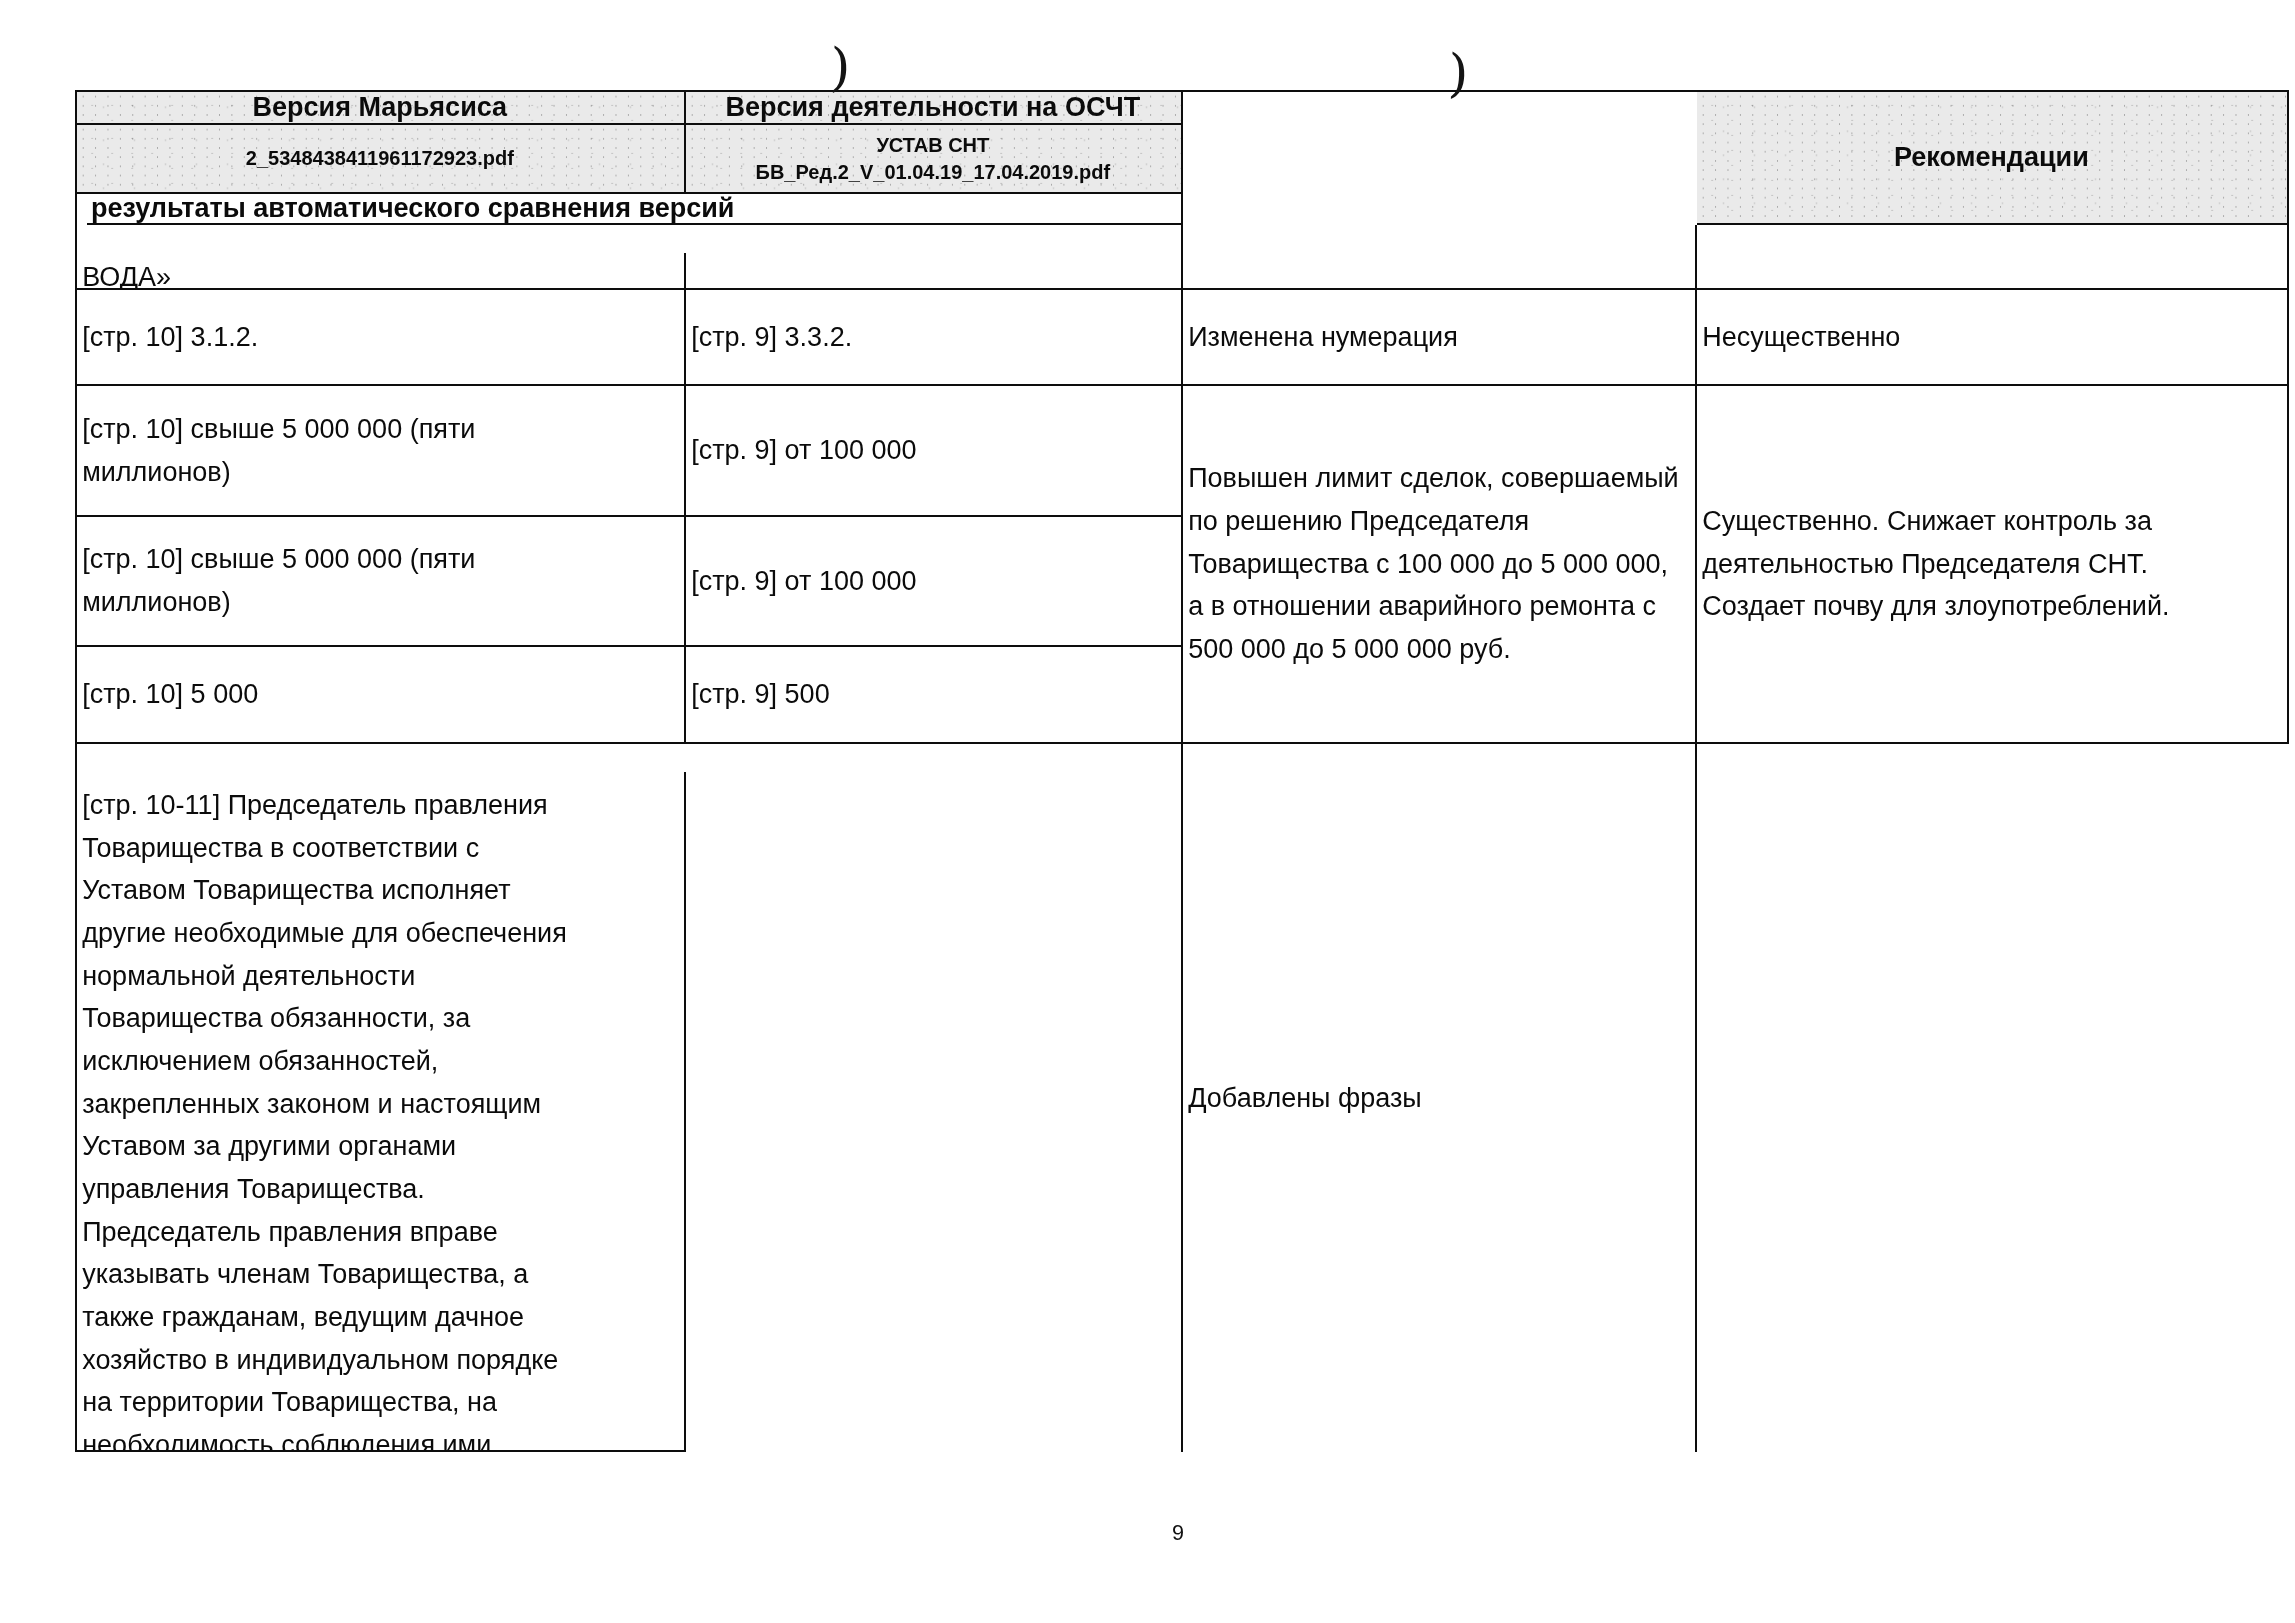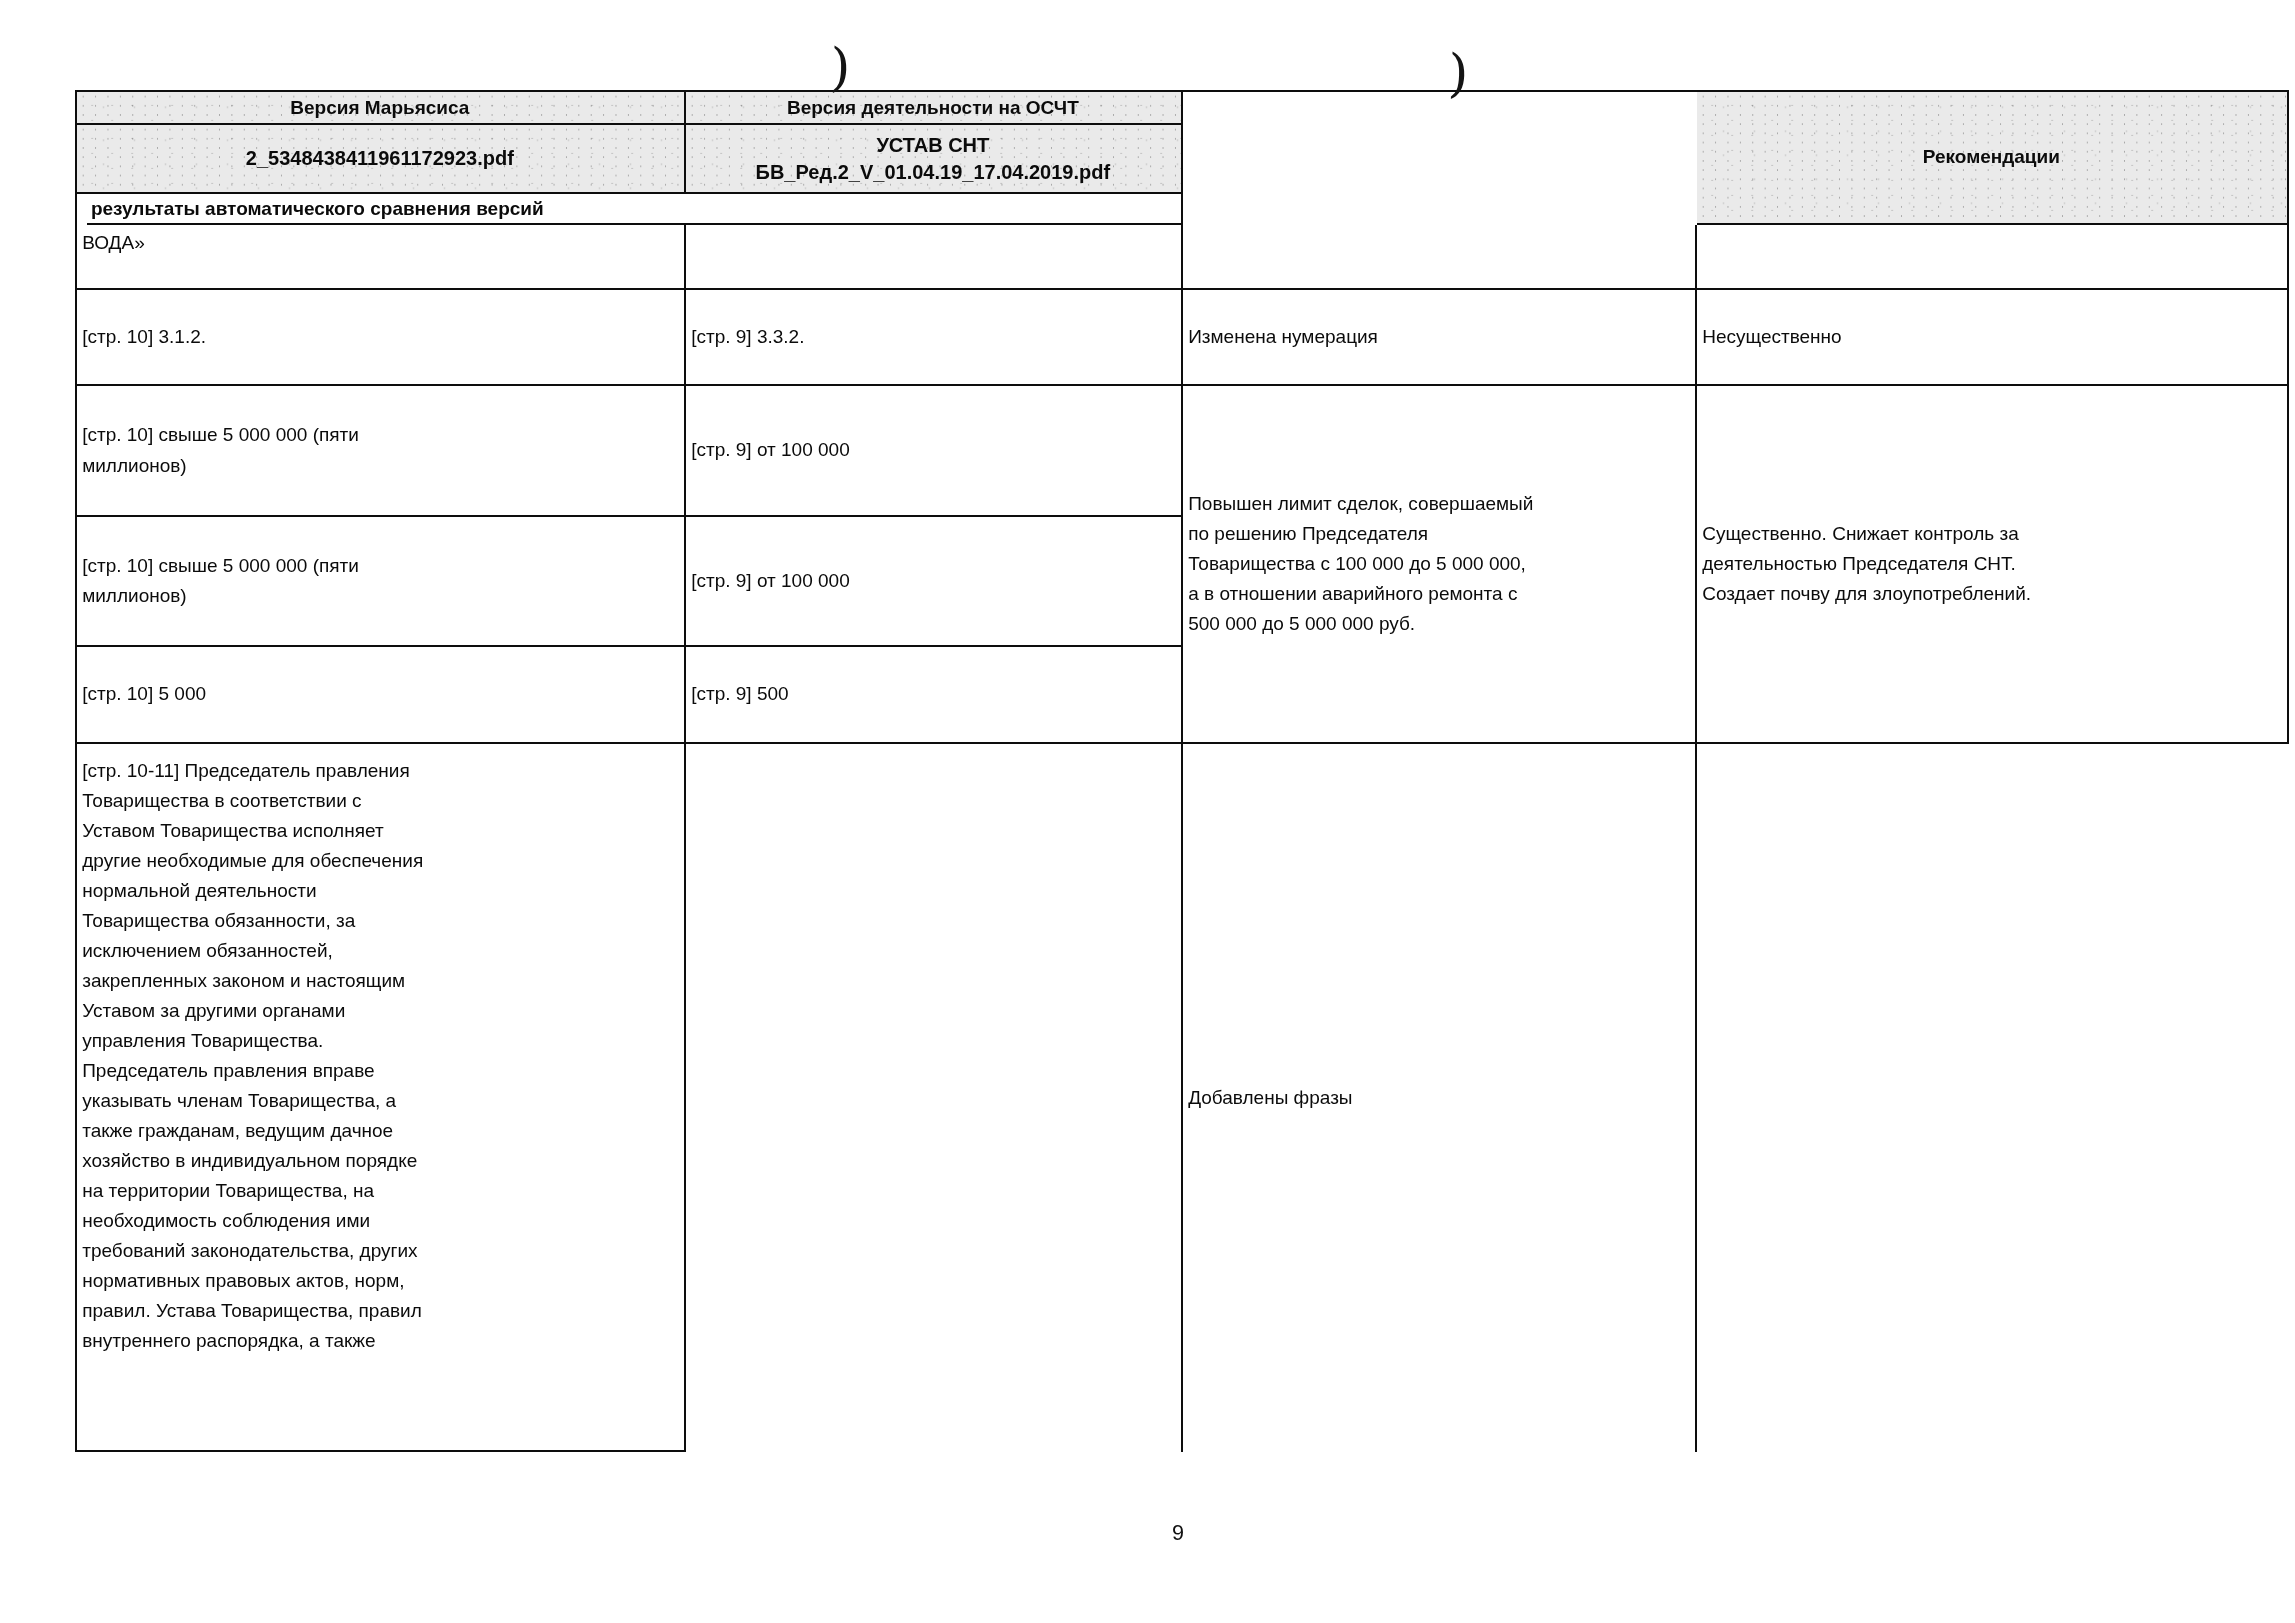--- a/index.html
+++ b/index.html
@@ -24,21 +24,21 @@
     display: grid;
     grid-template-columns: 609px 497px 514px 592px;
     grid-template-rows: 33px 69px 31px 65px 96px 131px 130px 97px 708px;
     border-top: 2.6px solid #0d0d0d;
     border-left: 2.6px solid #0d0d0d;
   }
   .cell {
     border-right: 2.6px solid #0d0d0d;
     border-bottom: 2.6px solid #0d0d0d;
     box-sizing: border-box;
-    font-size: 19px;
+    font-size: 27px;
     line-height: 1.58;
     padding: 2.6px 6.5px 2.6px 5.2px;
     white-space: pre-line;
     overflow: hidden;
   }
   .no-bb { border-bottom: none; }
   
   .hdr {
     background-color: #eaeaea;
     background-image:
@@ -54,21 +54,21 @@
     align-items: center;
     justify-content: center;
     text-align: center;
   }
   .vcenter-left {
     display: flex;
     align-items: center;
     justify-content: flex-start;
     text-align: left;
   }
-  .top-left { text-align: left; }
+  .top-left { text-align: left; margin-top: 28px; }
   .section-row {
     font-weight: bold;
     display: flex;
     align-items: center;
     padding-left: 3.9px;
     background: #ffffff;
     margin-left: 10px;
   }
   .file-name { font-size: 20px; line-height: 1.35; }
   .long-text { padding-top: 12px; line-height: 1.58; }

